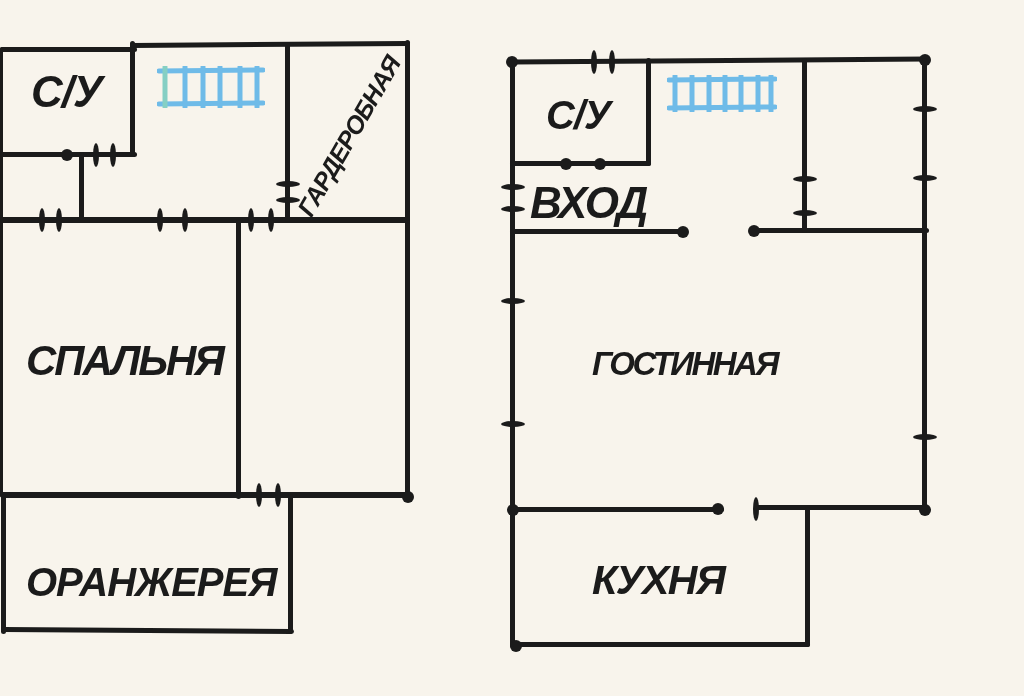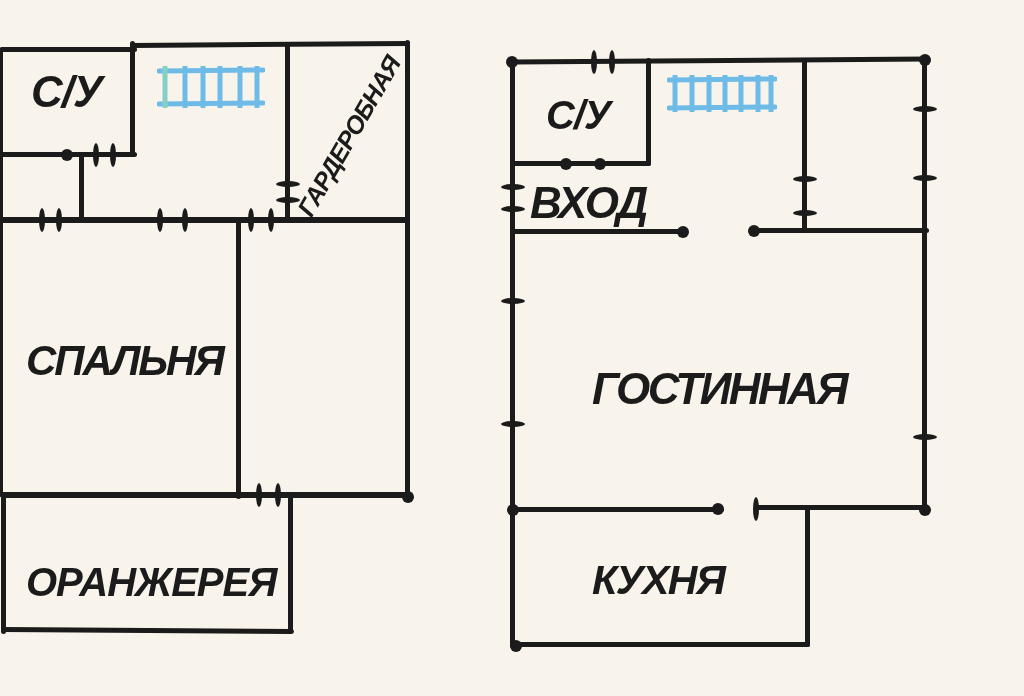--- a/index.html
+++ b/index.html
@@ -143,17 +143,17 @@
           <line x1="58" y1="1" x2="58" y2="36"></line>
           <line x1="74" y1="1" x2="74" y2="36"></line>
           <line x1="91" y1="1" x2="91" y2="36"></line>
           <line x1="104" y1="1" x2="104" y2="36"></line>
         </g>
       </svg>
     </div>
 
     <div class="lbl" style="left:546px;top:95px;font-size:40px;letter-spacing:-1px;">С/У</div>
     <div class="lbl" style="left:530px;top:181px;font-size:44px;letter-spacing:-2px;">ВХОД</div>
-    <div class="lbl" style="left:592px;top:367px;font-size:44px;letter-spacing:-2.5px;">ГОСТИННАЯ</div>
+    <div class="lbl" style="left:592px;top:347px;font-size:33px;letter-spacing:-2.5px;">ГОСТИННАЯ</div>
     <div class="lbl" style="left:592px;top:560px;font-size:41px;letter-spacing:-1.5px;">КУХНЯ</div>
   </div>
 
 </div>
 
 </body></html>

